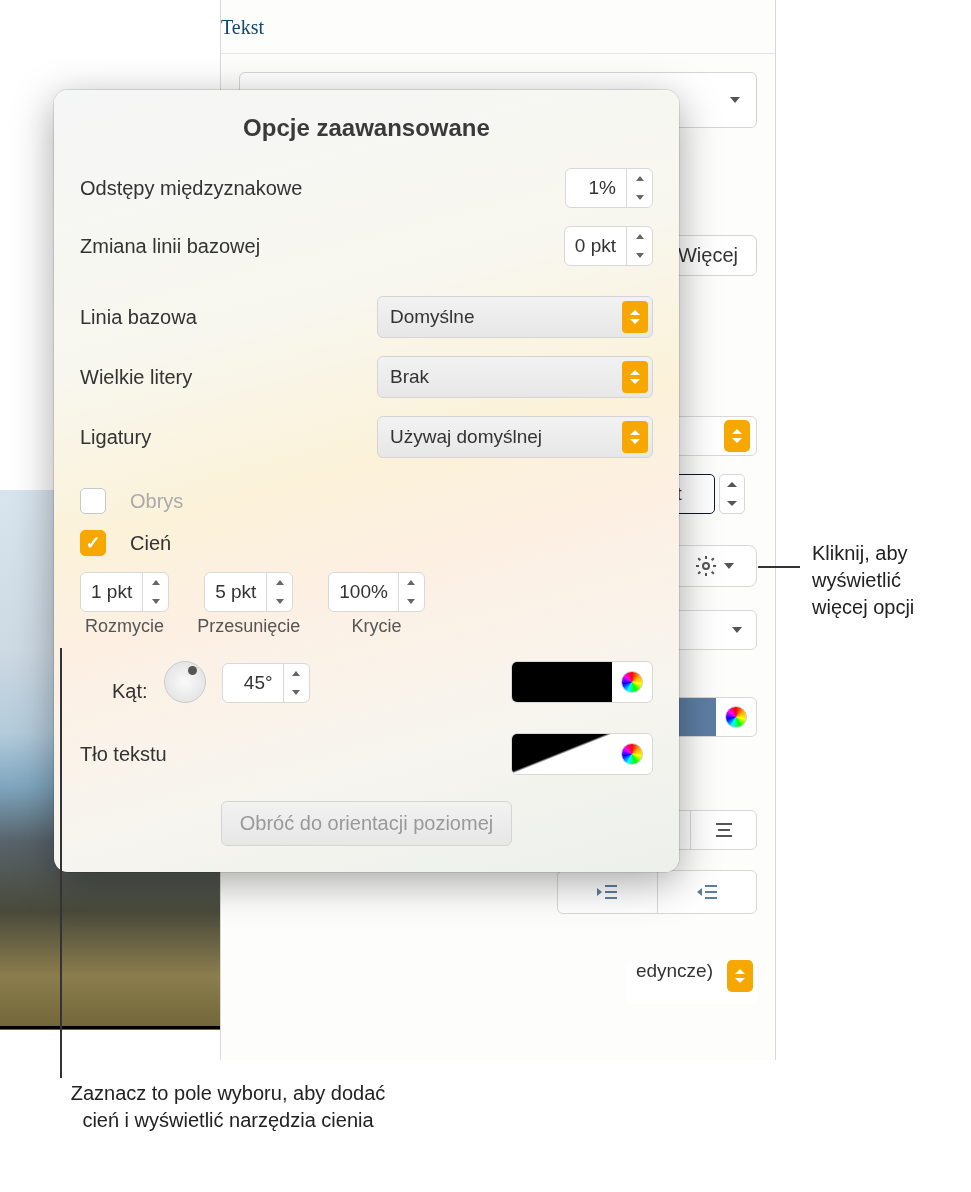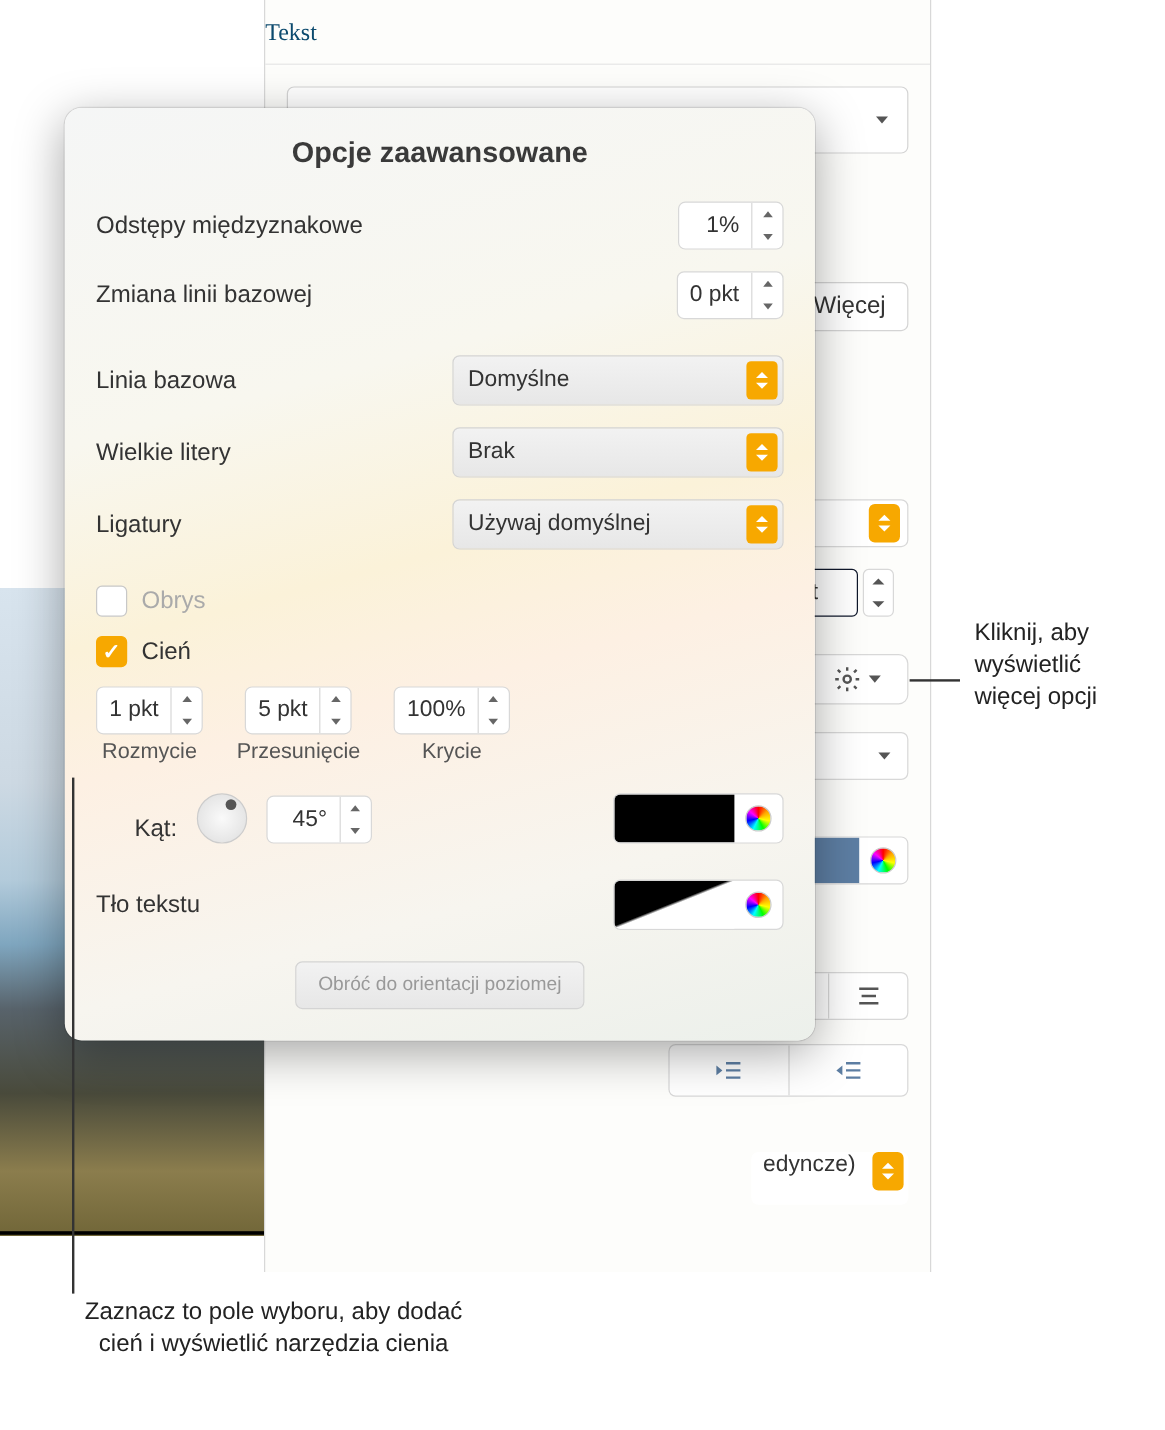--- a/index.html
+++ b/index.html
@@ -347,21 +347,21 @@
   }
   .pop-select .orange-stepper {
     border-radius: 4px;
     margin: 4px;
     height: 32px;
   }
   .gap-row { height: 12px; }
   .checkbox-row {
     display: flex;
     align-items: center;
-    gap: 12px;
+    gap: 24px;
     margin-bottom: 16px;
   }
   .chk {
     width: 26px; height: 26px;
     border: 1px solid #c8c8c8;
     border-radius: 5px;
     background: #fff;
     display: flex;
     align-items: center;
     justify-content: center;
@@ -442,21 +442,21 @@
     align-items: center;
     margin-bottom: 26px;
   }
   .rotate-btn {
     display: block;
     margin: 0 auto;
     border-radius: 6px;
     background: linear-gradient(#f2f2f2, #e7e7e7);
     border: 1px solid #d4d4d4;
     padding: 10px 18px;
-    font-size: 16px;
+    font-size: 20px;
     color: #999;
   }
   
   .callout-line {
     position: absolute;
     background: #333;
   }
   .callout-text {
     position: absolute;
     font-size: 20px;
@@ -723,16 +723,16 @@
       <div class="cp-wheel">
         <div class="color-wheel"></div>
       </div>
     </div>
   </div>
 
   <button class="rotate-btn">Obróć do orientacji poziomej</button>
 </div>
 
 <div class="callout-line" style="left:758px; top:566px; width:42px; height:2px;"></div>
-<div class="callout-text" style="left:812px; top:514px; width:150px;">Kliknij, aby wyświetlić więcej opcji</div>
+<div class="callout-text" style="left:812px; top:540px; width:150px;">Kliknij, aby wyświetlić więcej opcji</div>
 
 <div class="callout-line" style="left:60px; top:648px; width:2px; height:430px;"></div>
 <div class="callout-text" style="left:68px; top:1080px; width:320px;text-align:center;">Zaznacz to pole wyboru, aby dodać cień i wyświetlić narzędzia cienia</div>
 
 </body></html>

